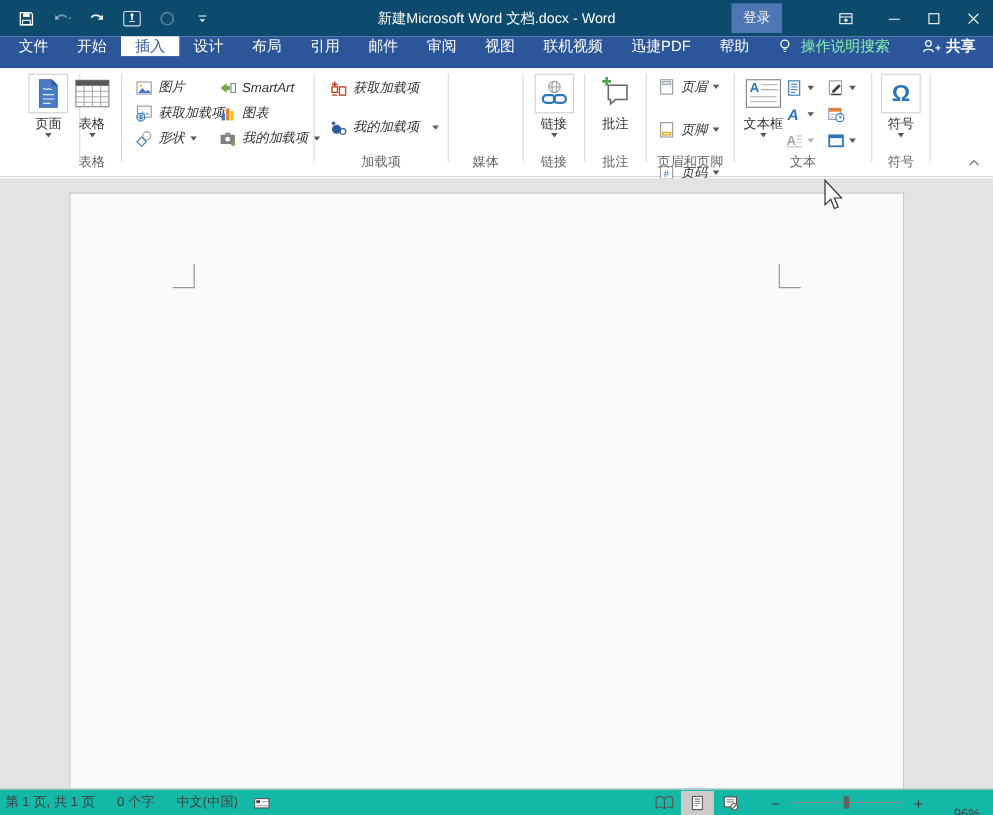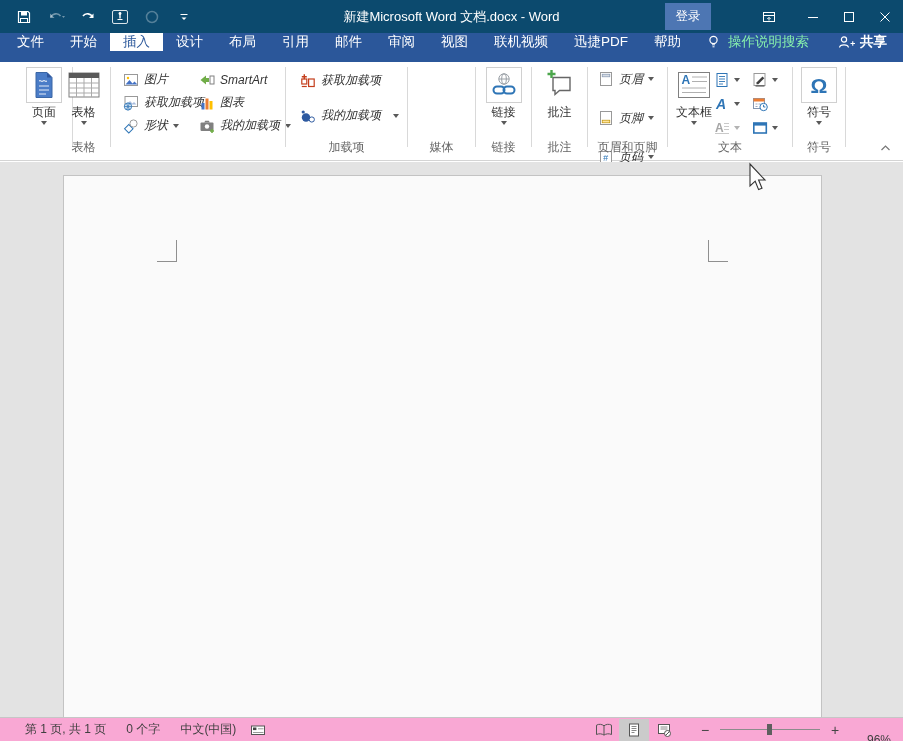--- a/index.html
+++ b/index.html
@@ -44,21 +44,21 @@
 
   
   .docarea { position:absolute; left:0; top:162px; width:903px; height:555px; background:#e3e3e3; overflow:hidden; }
   .page { position:absolute; left:63px; top:13px; width:759px; height:542px; background:#fafafa; border:1px solid #c3c3c3; border-bottom:none; }
   .cropmark { position:absolute; width:20px; height:22px; }
   .cropmark.left { left:157px; top:78px; border-right:1px solid #8f8f8f; border-bottom:1px solid #8f8f8f; }
   .cropmark.right { left:708px; top:78px; border-left:1px solid #8f8f8f; border-bottom:1px solid #8f8f8f; }
   .cursor { position:absolute; left:744px; top:0px; }
 
   
-  .statusbar { position:absolute; left:0; top:717px; width:903px; height:24px; background:#f9a8d4; border-top:1px solid #c6c6c6; display:flex; align-items:center; font-size:12px; color:#3f3f3f; padding-left:25px; }
+  .statusbar { position:absolute; left:0; top:717px; width:903px; height:24px; background:#14b8a6; border-top:1px solid #c6c6c6; display:flex; align-items:center; font-size:12px; color:#3f3f3f; padding-left:5px; }
   .sitem { margin-right:20px; white-space:nowrap; }
   .sicon { margin-right:6px; display:flex; align-items:center; }
   .sright { margin-left:auto; display:flex; align-items:center; padding-right:12px; }
   .viewbtn { width:30px; height:22px; display:flex; align-items:center; justify-content:center; }
   .viewbtn.active { background:#cbcbcb; }
   .zoomctl { display:flex; align-items:center; margin-left:18px; }
   .zbtn { width:16px; text-align:center; font-size:14px; color:#444; }
   .ztrack { position:relative; width:100px; height:1px; background:#8c8c8c; margin:0 7px; }
   .zthumb { position:absolute; left:47px; top:-5px; width:5px; height:11px; background:#5f5f5f; }
   .zlabel { width:40px; text-align:right; margin-left:8px;margin-top:20px; }

